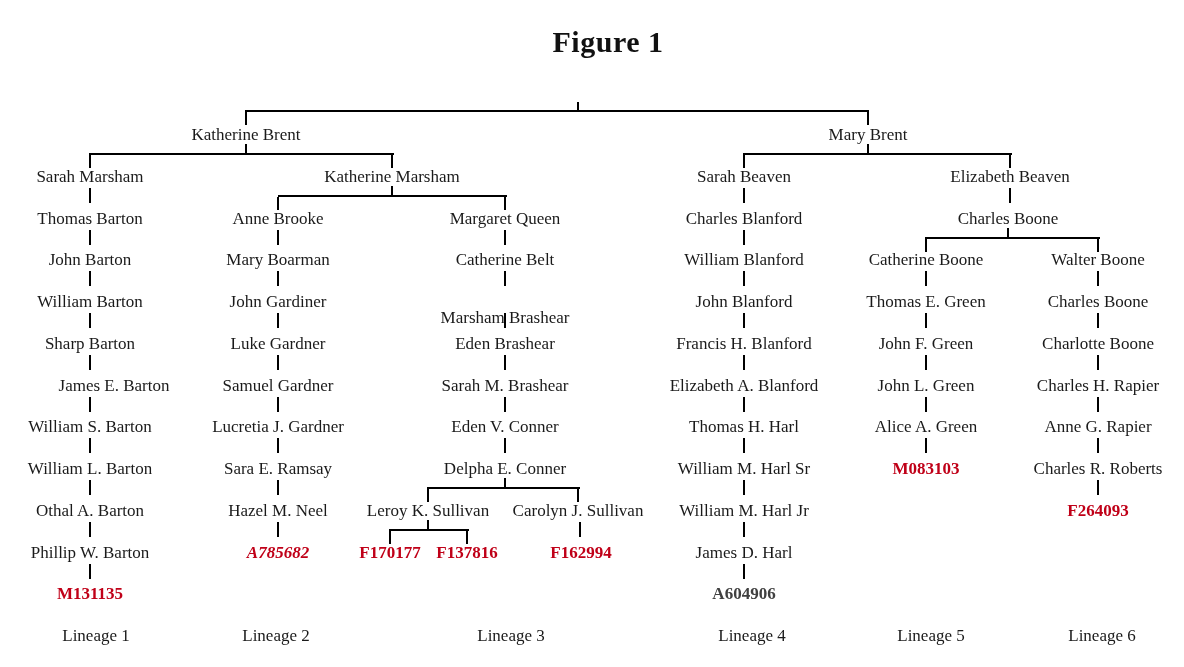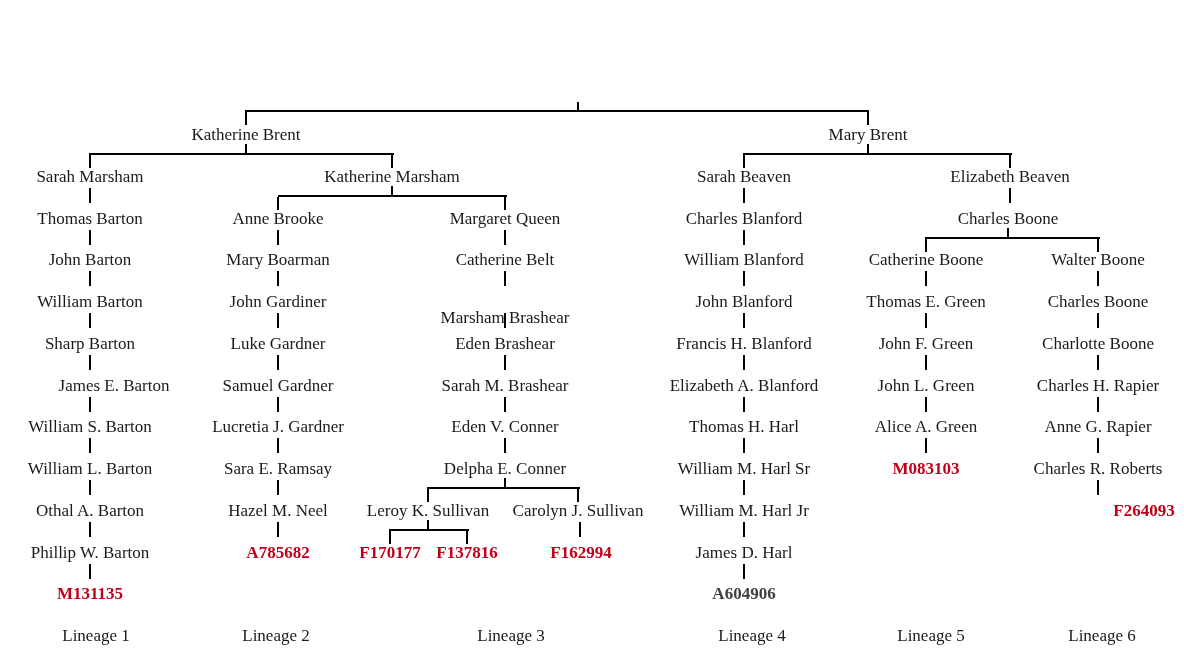--- a/index.html
+++ b/index.html
@@ -40,20 +40,21 @@
     white-space:nowrap;
   }
   .v{position:absolute;width:2px;background:#000000;}
   .h{position:absolute;height:2px;background:#000000;}
 </style>
 </head>
 <body>
 
 <div id="canvas">
 
+  <div class="title" style="left:608px;top:42px;">Figure 1</div>
 
 
   <div class="n" style="left:246px;top:135px;">Katherine Brent</div>
   <div class="n" style="left:868px;top:135px;">Mary Brent</div>
 
   <div class="n" style="left:90px;top:177px;">Sarah Marsham</div>
   <div class="n" style="left:392px;top:177px;">Katherine Marsham</div>
   <div class="n" style="left:744px;top:177px;">Sarah Beaven</div>
   <div class="n" style="left:1010px;top:177px;">Elizabeth Beaven</div>
 
@@ -75,21 +76,21 @@
   <div class="n" style="left:90px;top:553px;">Phillip W. Barton</div>
   <div class="n id" style="left: 90px; top: 594px; color: rgb(192, 0, 24);">M131135</div>
 
   <div class="n" style="left:278px;top:260px;">Mary Boarman</div>
   <div class="n" style="left:278px;top:302px;">John Gardiner</div>
   <div class="n" style="left:278px;top:344px;">Luke Gardner</div>
   <div class="n" style="left:278px;top:386px;">Samuel Gardner</div>
   <div class="n" style="left:278px;top:427px;">Lucretia J. Gardner</div>
   <div class="n" style="left:278px;top:469px;">Sara E. Ramsay</div>
   <div class="n" style="left:278px;top:511px;">Hazel M. Neel</div>
-  <div class="n id" style="left: 278px; top: 553px; color: rgb(192, 0, 24);">A785682</div>
+  <div class="n id" style="left: 278px; top: 553px; color: rgb(192, 0, 24); font-style: italic;">A785682</div>
 
   <div class="n" style="left:505px;top:260px;">Catherine Belt</div>
   <div class="n" style="left:505px;top:302px;margin-top:16px;">Marsham Brashear</div>
   <div class="n" style="left:505px;top:344px;">Eden Brashear</div>
   <div class="n" style="left:505px;top:386px;">Sarah M. Brashear</div>
   <div class="n" style="left:505px;top:427px;">Eden V. Conner</div>
   <div class="n" style="left:505px;top:469px;">Delpha E. Conner</div>
   <div class="n" style="left:428px;top:511px;">Leroy K. Sullivan</div>
   <div class="n" style="left:578px;top:511px;">Carolyn J. Sullivan</div>
   <div class="n id" style="left: 390px; top: 553px; color: rgb(192, 0, 24);">F170177</div>
@@ -111,21 +112,21 @@
   <div class="n" style="left:926px;top:344px;">John F. Green</div>
   <div class="n" style="left:926px;top:386px;">John L. Green</div>
   <div class="n" style="left:926px;top:427px;">Alice A. Green</div>
   <div class="n id" style="left: 926px; top: 469px; color: rgb(192, 0, 24);">M083103</div>
 
   <div class="n" style="left:1098px;top:302px;">Charles Boone</div>
   <div class="n" style="left:1098px;top:344px;">Charlotte Boone</div>
   <div class="n" style="left:1098px;top:386px;">Charles H. Rapier</div>
   <div class="n" style="left:1098px;top:427px;">Anne G. Rapier</div>
   <div class="n" style="left:1098px;top:469px;">Charles R. Roberts</div>
-  <div class="n id" style="left: 1098px; top: 511px; color: rgb(192, 0, 24); margin-left: 46px;">F264093</div>
+  <div class="n id" style="left: 1098px; top: 511px; color: rgb(192, 0, 24);">F264093</div>
 
   <div class="lin" style="left:96px;top:636px;">Lineage 1</div>
   <div class="lin" style="left:276px;top:636px;">Lineage 2</div>
   <div class="lin" style="left:511px;top:636px;">Lineage 3</div>
   <div class="lin" style="left:752px;top:636px;">Lineage 4</div>
   <div class="lin" style="left:931px;top:636px;">Lineage 5</div>
   <div class="lin" style="left:1102px;top:636px;">Lineage 6</div>
 
 <div class="v" style="left: 577px; top: 102px; height: 10px; background: rgb(0, 0, 0);"></div>
     <div class="v" style="left: 245px; top: 112px; height: 13px; background: rgb(0, 0, 0);"></div>

